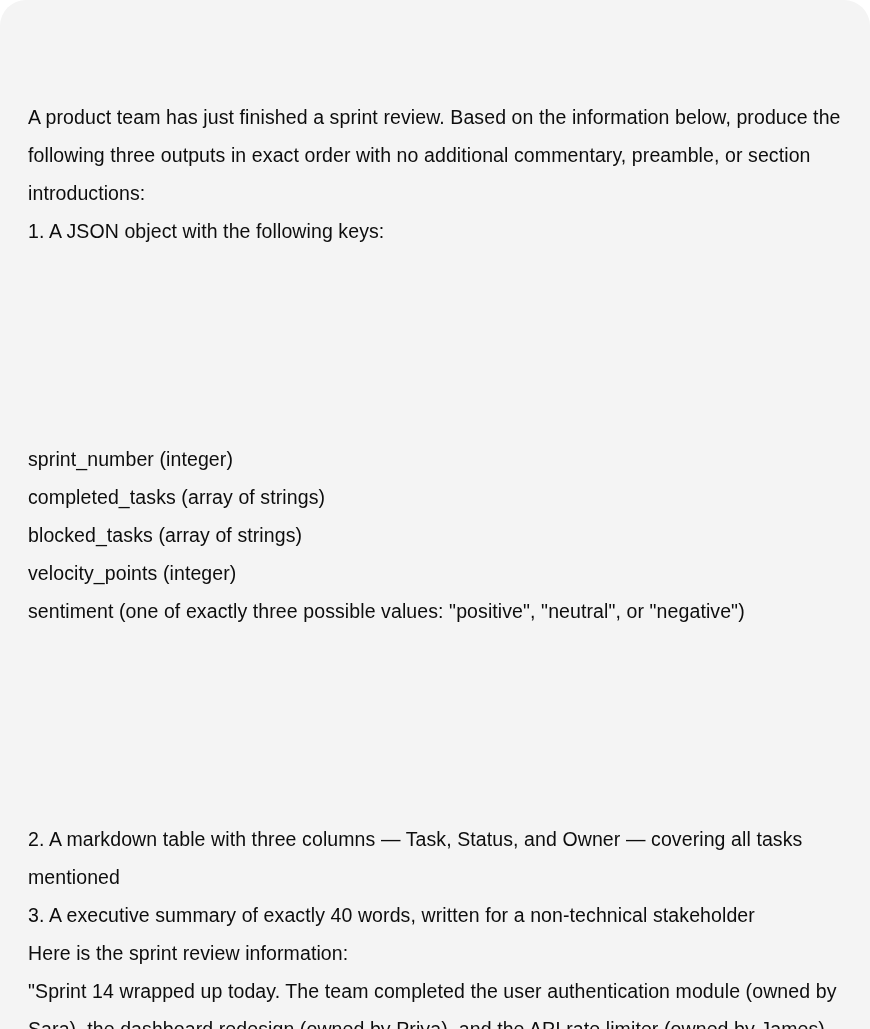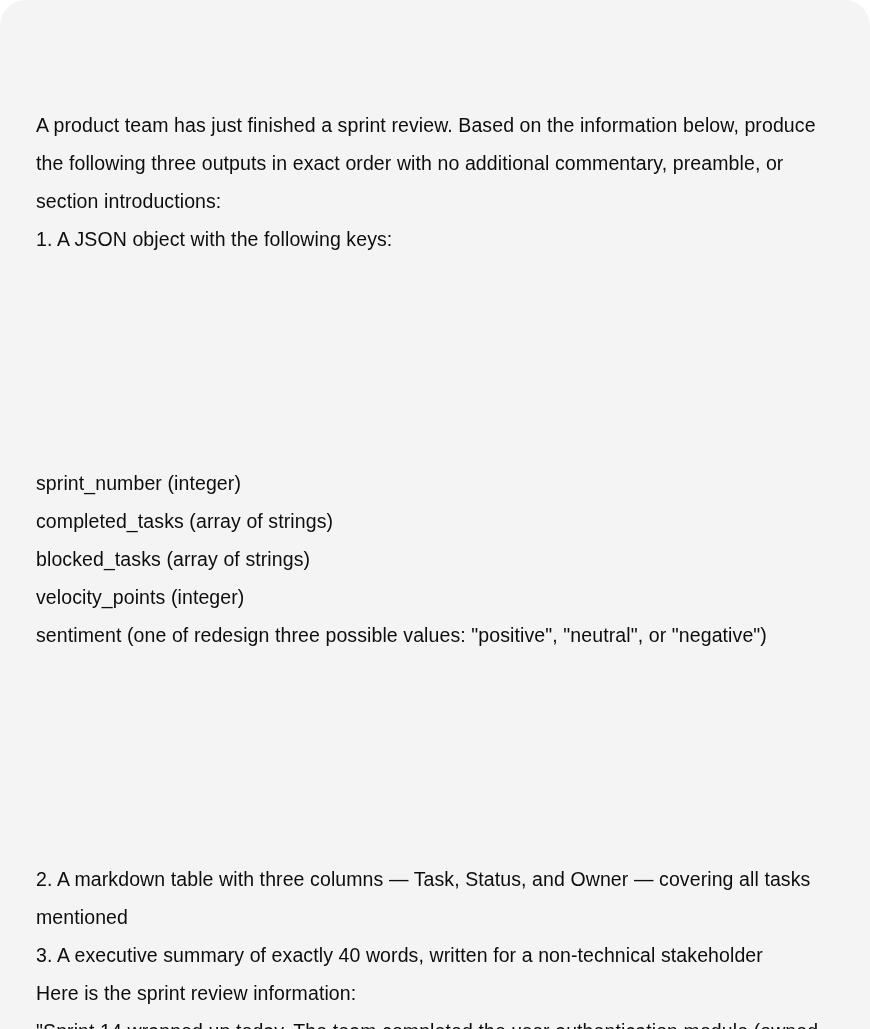--- a/index.html
+++ b/index.html
@@ -26,39 +26,39 @@
   }
   .prompt-text {
     font-size: 19.5px;
     line-height: 38px;
     color: #0d0d0d;
     white-space: pre-wrap;
     word-wrap: break-word;
     letter-spacing: 0.1px;
   }
   .para {
-    margin: 8px;
+    margin: 0;
     white-space: pre-wrap;
   }
   .spacer {
     height: 38px;
   }
 </style>
 </head>
 <body>
 
 <div class="message-bubble">
   <div class="prompt-text">
     <p class="para">A product team has just finished a sprint review. Based on the information below, produce the following three outputs in exact order with no additional commentary, preamble, or section introductions:
 1. A JSON object with the following keys:</p>
     <div class="spacer"></div>
     <p class="para">sprint_number (integer)
 completed_tasks (array of strings)
 blocked_tasks (array of strings)
 velocity_points (integer)
-sentiment (one of redesign three possible values: "positive", "neutral", or "negative")</p>
+sentiment (one of exactly three possible values: "positive", "neutral", or "negative")</p>
     <div class="spacer"></div>
     <p class="para">2. A markdown table with three columns — Task, Status, and Owner — covering all tasks mentioned
 3. A executive summary of exactly 40 words, written for a non-technical stakeholder
 Here is the sprint review information:
 "Sprint 14 wrapped up today. The team completed the user authentication module (owned by Sara), the dashboard redesign (owned by Priya), and the API rate limiter (owned by James). The mobile push notifications feature got blocked due to a third-party SDK issue — that's on Marcus. The payment gateway integration is also blocked, waiting on legal sign-off — Daniel's ticket. We got through 34 story points this sprint. The mood in the room was pretty good overall, a few frustrations about the blockers but generally the team felt positive about what shipped."</p>
   </div>
 </div>
 
 </body></html>

